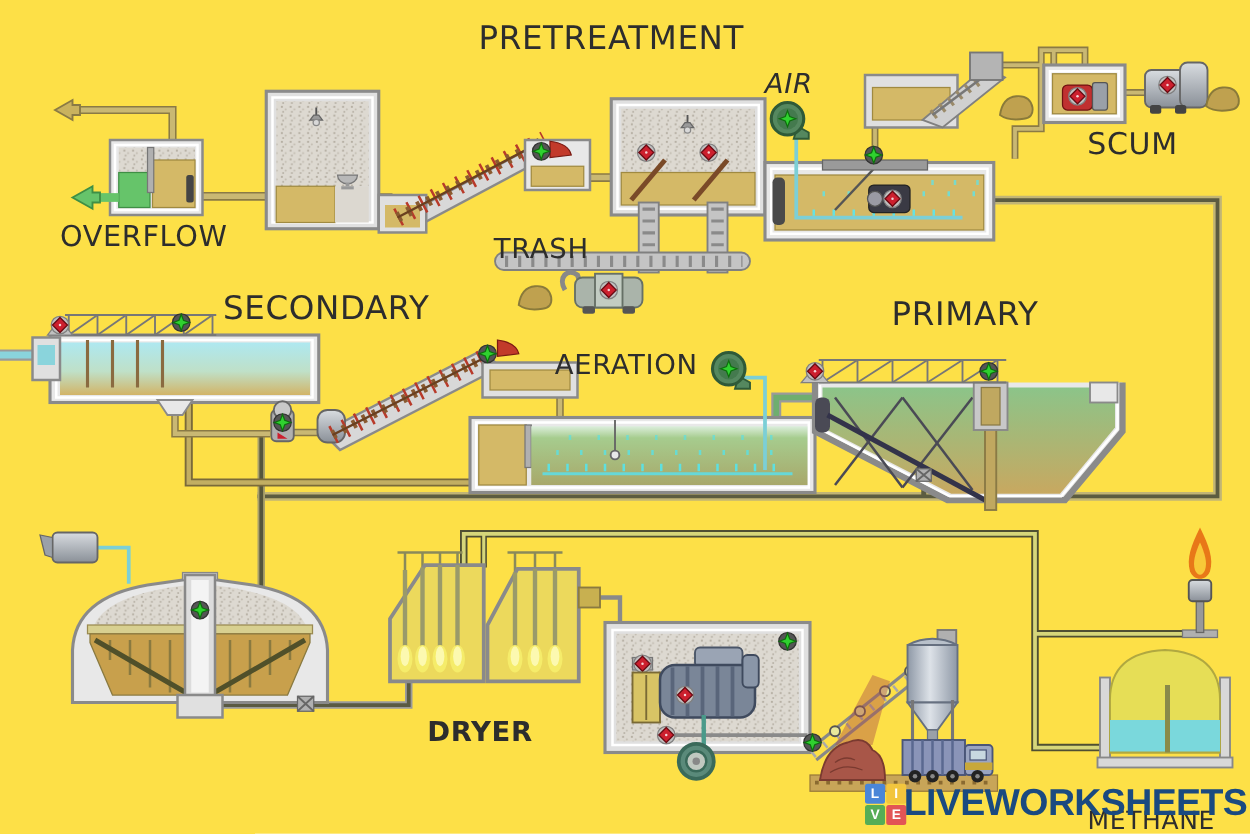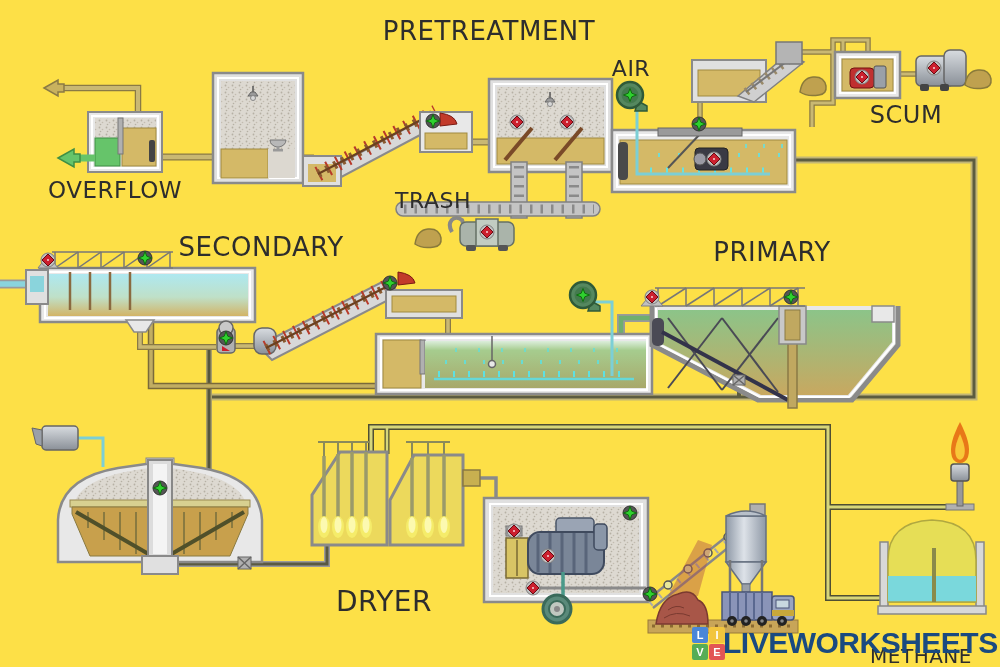--- a/index.html
+++ b/index.html
@@ -537,27 +537,28 @@
   <rect x="976" y="542" width="8" height="70" fill="#d8d8d8" stroke="#888" stroke-width="1.5"></rect>
   <rect x="878" y="606" width="108" height="8" fill="#d8d8d8" stroke="#888" stroke-width="1.5"></rect>
   <path d="M888,602 V560 Q888,522 932,520 Q976,522 976,560 V602 Z" fill="#e6de56" stroke="#b0a840" stroke-width="1.5"></path>
   <rect x="888" y="576" width="88" height="26" fill="#7ad8dc"></rect>
   <path d="M888,602 H976" stroke="#b0a840" stroke-width="1.5"></path>
   <path d="M934,602 V548" stroke="#8a8a4a" stroke-width="4"></path>
 </g>
 </svg>
 
 <div class="lbl" style="left:489px;top:31px;font-size:26px;">PRETREATMENT</div>
-<div class="lbl" style="left:631px;top:68px;font-size:22px;">AIR</div>
+<div class="lbl" style="left:631px;top:68px;font-size:22px;font-style:italic;">AIR</div>
 <div class="lbl" style="left:906px;top:115px;font-size:24px;">SCUM</div>
 <div class="lbl" style="left:115px;top:190px;font-size:23px;">OVERFLOW</div>
 <div class="lbl" style="left:433px;top:200px;font-size:22px;text-align:right;">TRASH</div>
 <div class="lbl" style="left:261px;top:247px;font-size:26px;">SECONDARY</div>
 <div class="lbl" style="left:772px;top:252px;font-size:26px;">PRIMARY</div>
-<div class="lbl" style="left:384px;top:601px;font-size:28px;">DRYER</div>
+<div class="lbl" style="left:501px;top:293px;font-size:22px;">AERATION</div>
+<div class="lbl" style="left:384px;top:586px;font-size:22px;font-weight:bold;">DRYER</div>
 <div class="lbl" style="left:921px;top:656px;font-size:20px;">METHANE</div>
 
 <div class="wm">
   <div class="wm-logo">
     <span class="sq-l">L</span>
     <span class="sq-i">I</span>
     <span class="sq-v">V</span>
     <span class="sq-e">E</span>
   </div>
   <span class="wm-text">LIVEWORKSHEETS</span>

